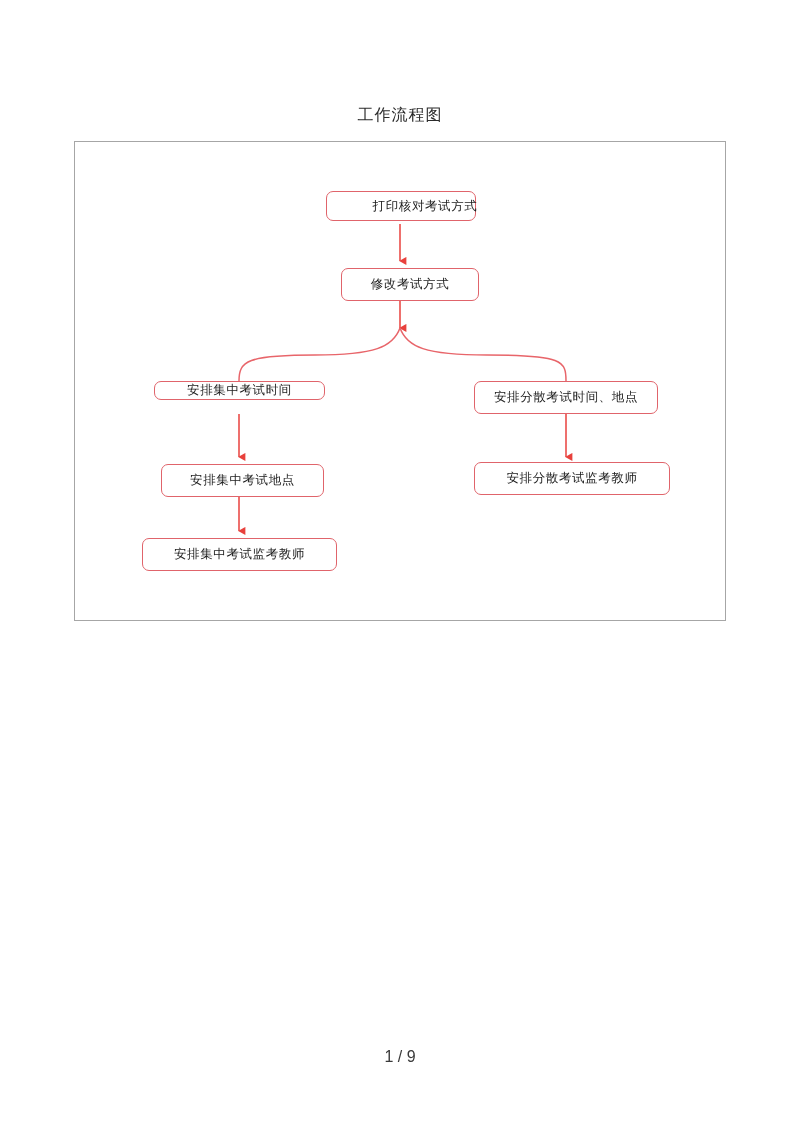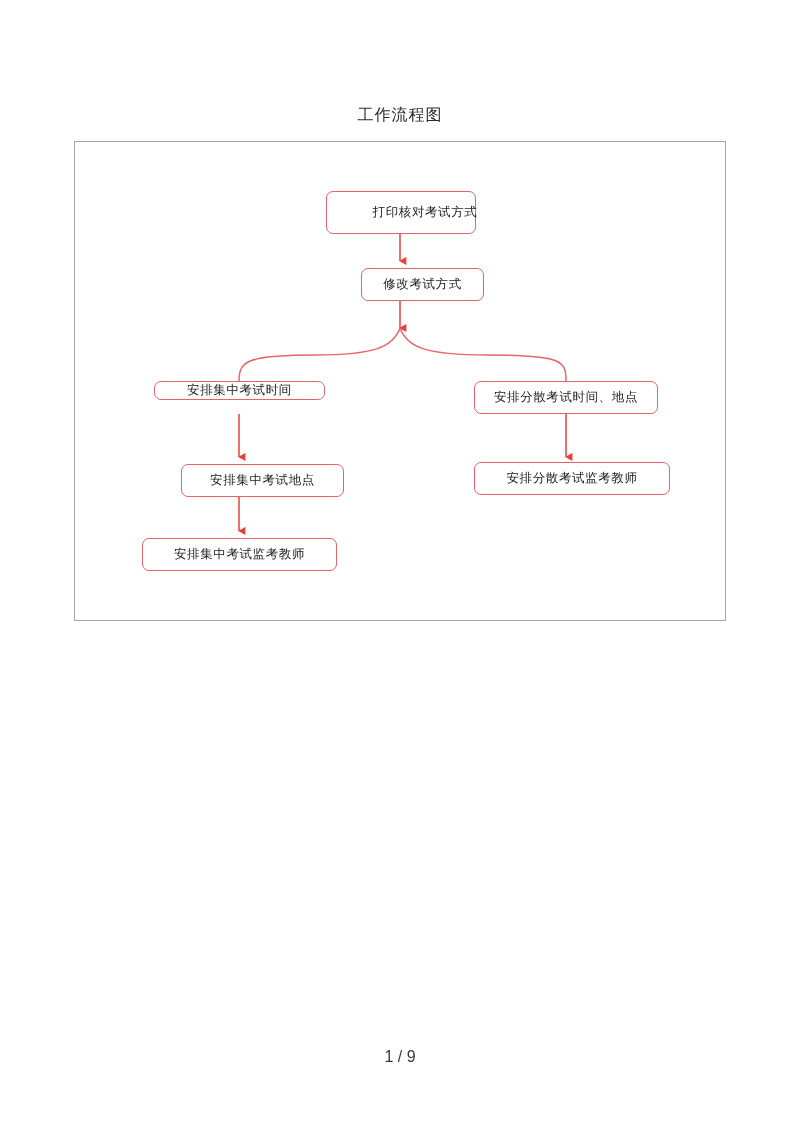--- a/index.html
+++ b/index.html
@@ -103,33 +103,33 @@
       <path d="M 325 186 C 332 205, 350 213, 412 213 C 488 213, 491 219, 491 239" stroke="#e8656a"></path>
 
       <line x1="164" y1="272" x2="164" y2="315" marker-end="url(#arrowhead)"></line>
 
       <line x1="164" y1="355" x2="164" y2="389" marker-end="url(#arrowhead)"></line>
 
       <line x1="491" y1="272" x2="491" y2="315" marker-end="url(#arrowhead)"></line>
     </g>
   </svg>
 
-  <div class="node" style="left:251px; top:49px; width:150px; height:43px;padding-left:48px;">
+  <div class="node" style="left:251px; top:49px; width:150px; height:30px;padding-left:48px;">
     <span>打印核对考试方式</span>
   </div>
 
-  <div class="node" style="left:266px; top:126px; width:123px; height:33px;margin-left:20px;">
+  <div class="node" style="left:266px; top:126px; width:138px; height:33px;">
     <span>修改考试方式</span>
   </div>
 
   <div class="node" style="left:79px; top:239px; width:171px; height:19px;">
     <span>安排集中考试时间</span>
   </div>
 
-  <div class="node" style="left:86px; top:322px; width:163px; height:33px;margin-left:20px;">
+  <div class="node" style="left:86px; top:322px; width:163px; height:33px;">
     <span>安排集中考试地点</span>
   </div>
 
   <div class="node" style="left:67px; top:396px; width:195px; height:33px;">
     <span>安排集中考试监考教师</span>
   </div>
 
   <div class="node" style="left:399px; top:239px; width:184px; height:33px;">
     <span>安排分散考试时间、地点</span>
   </div>

